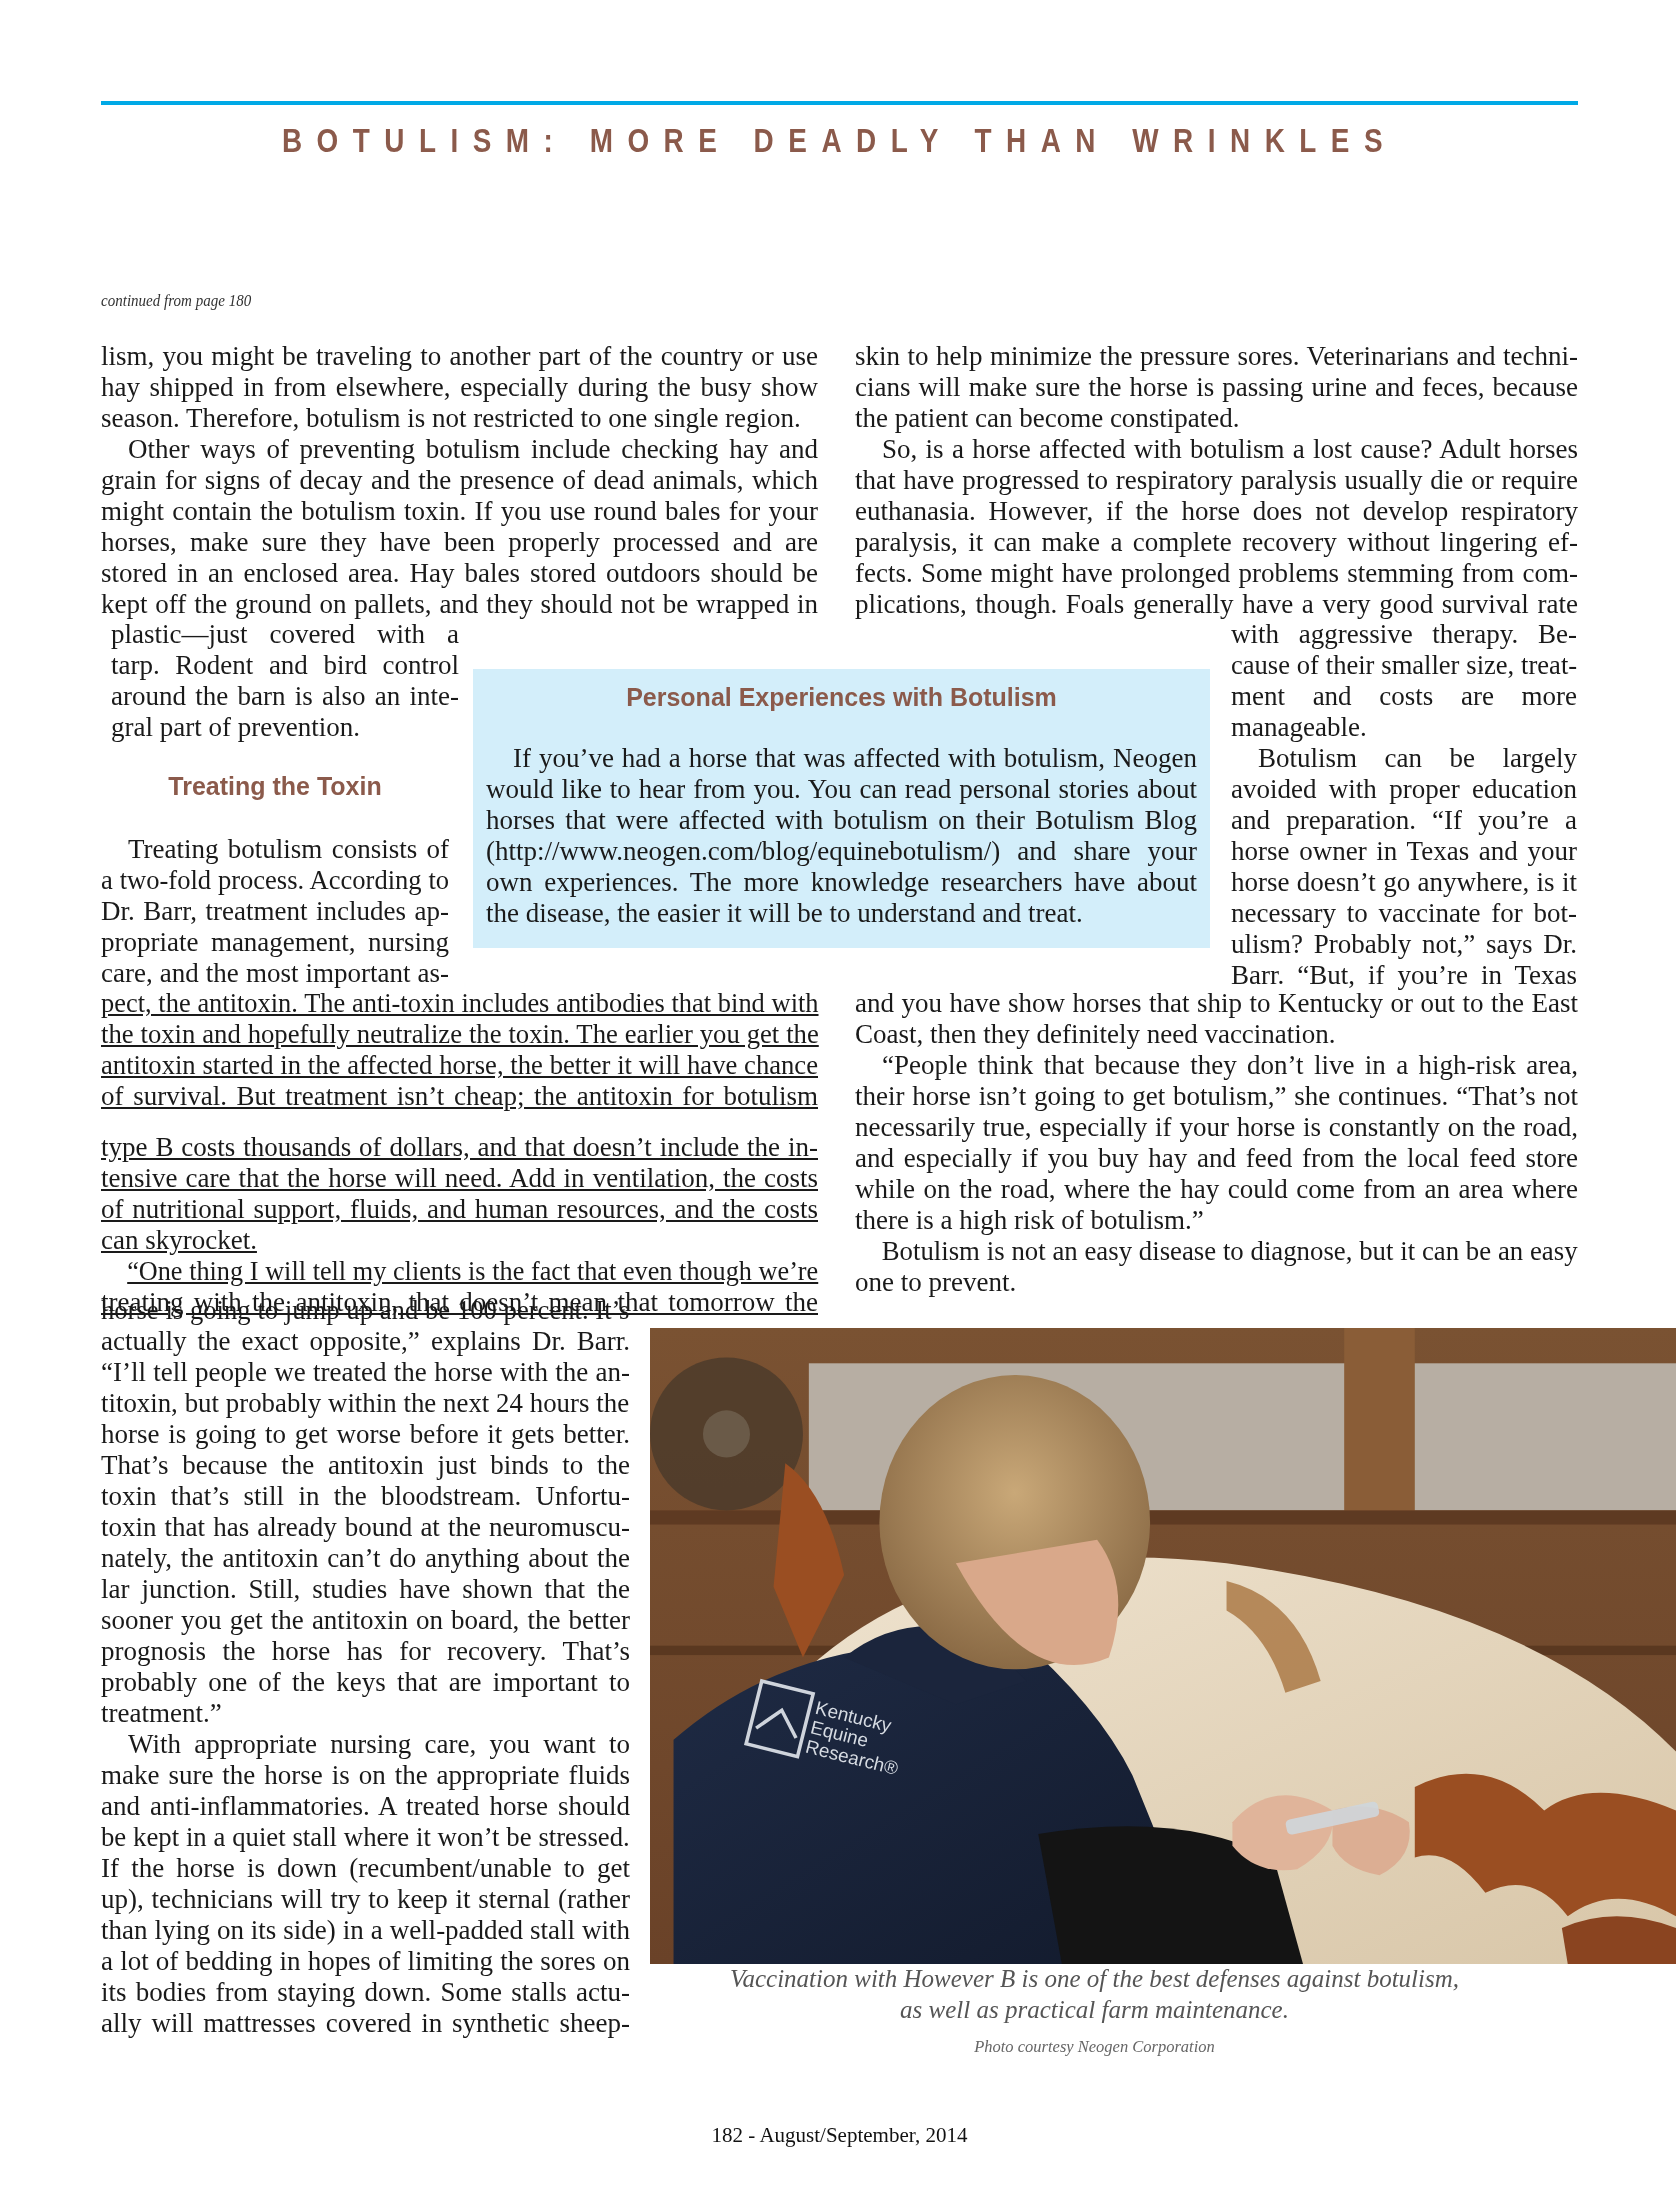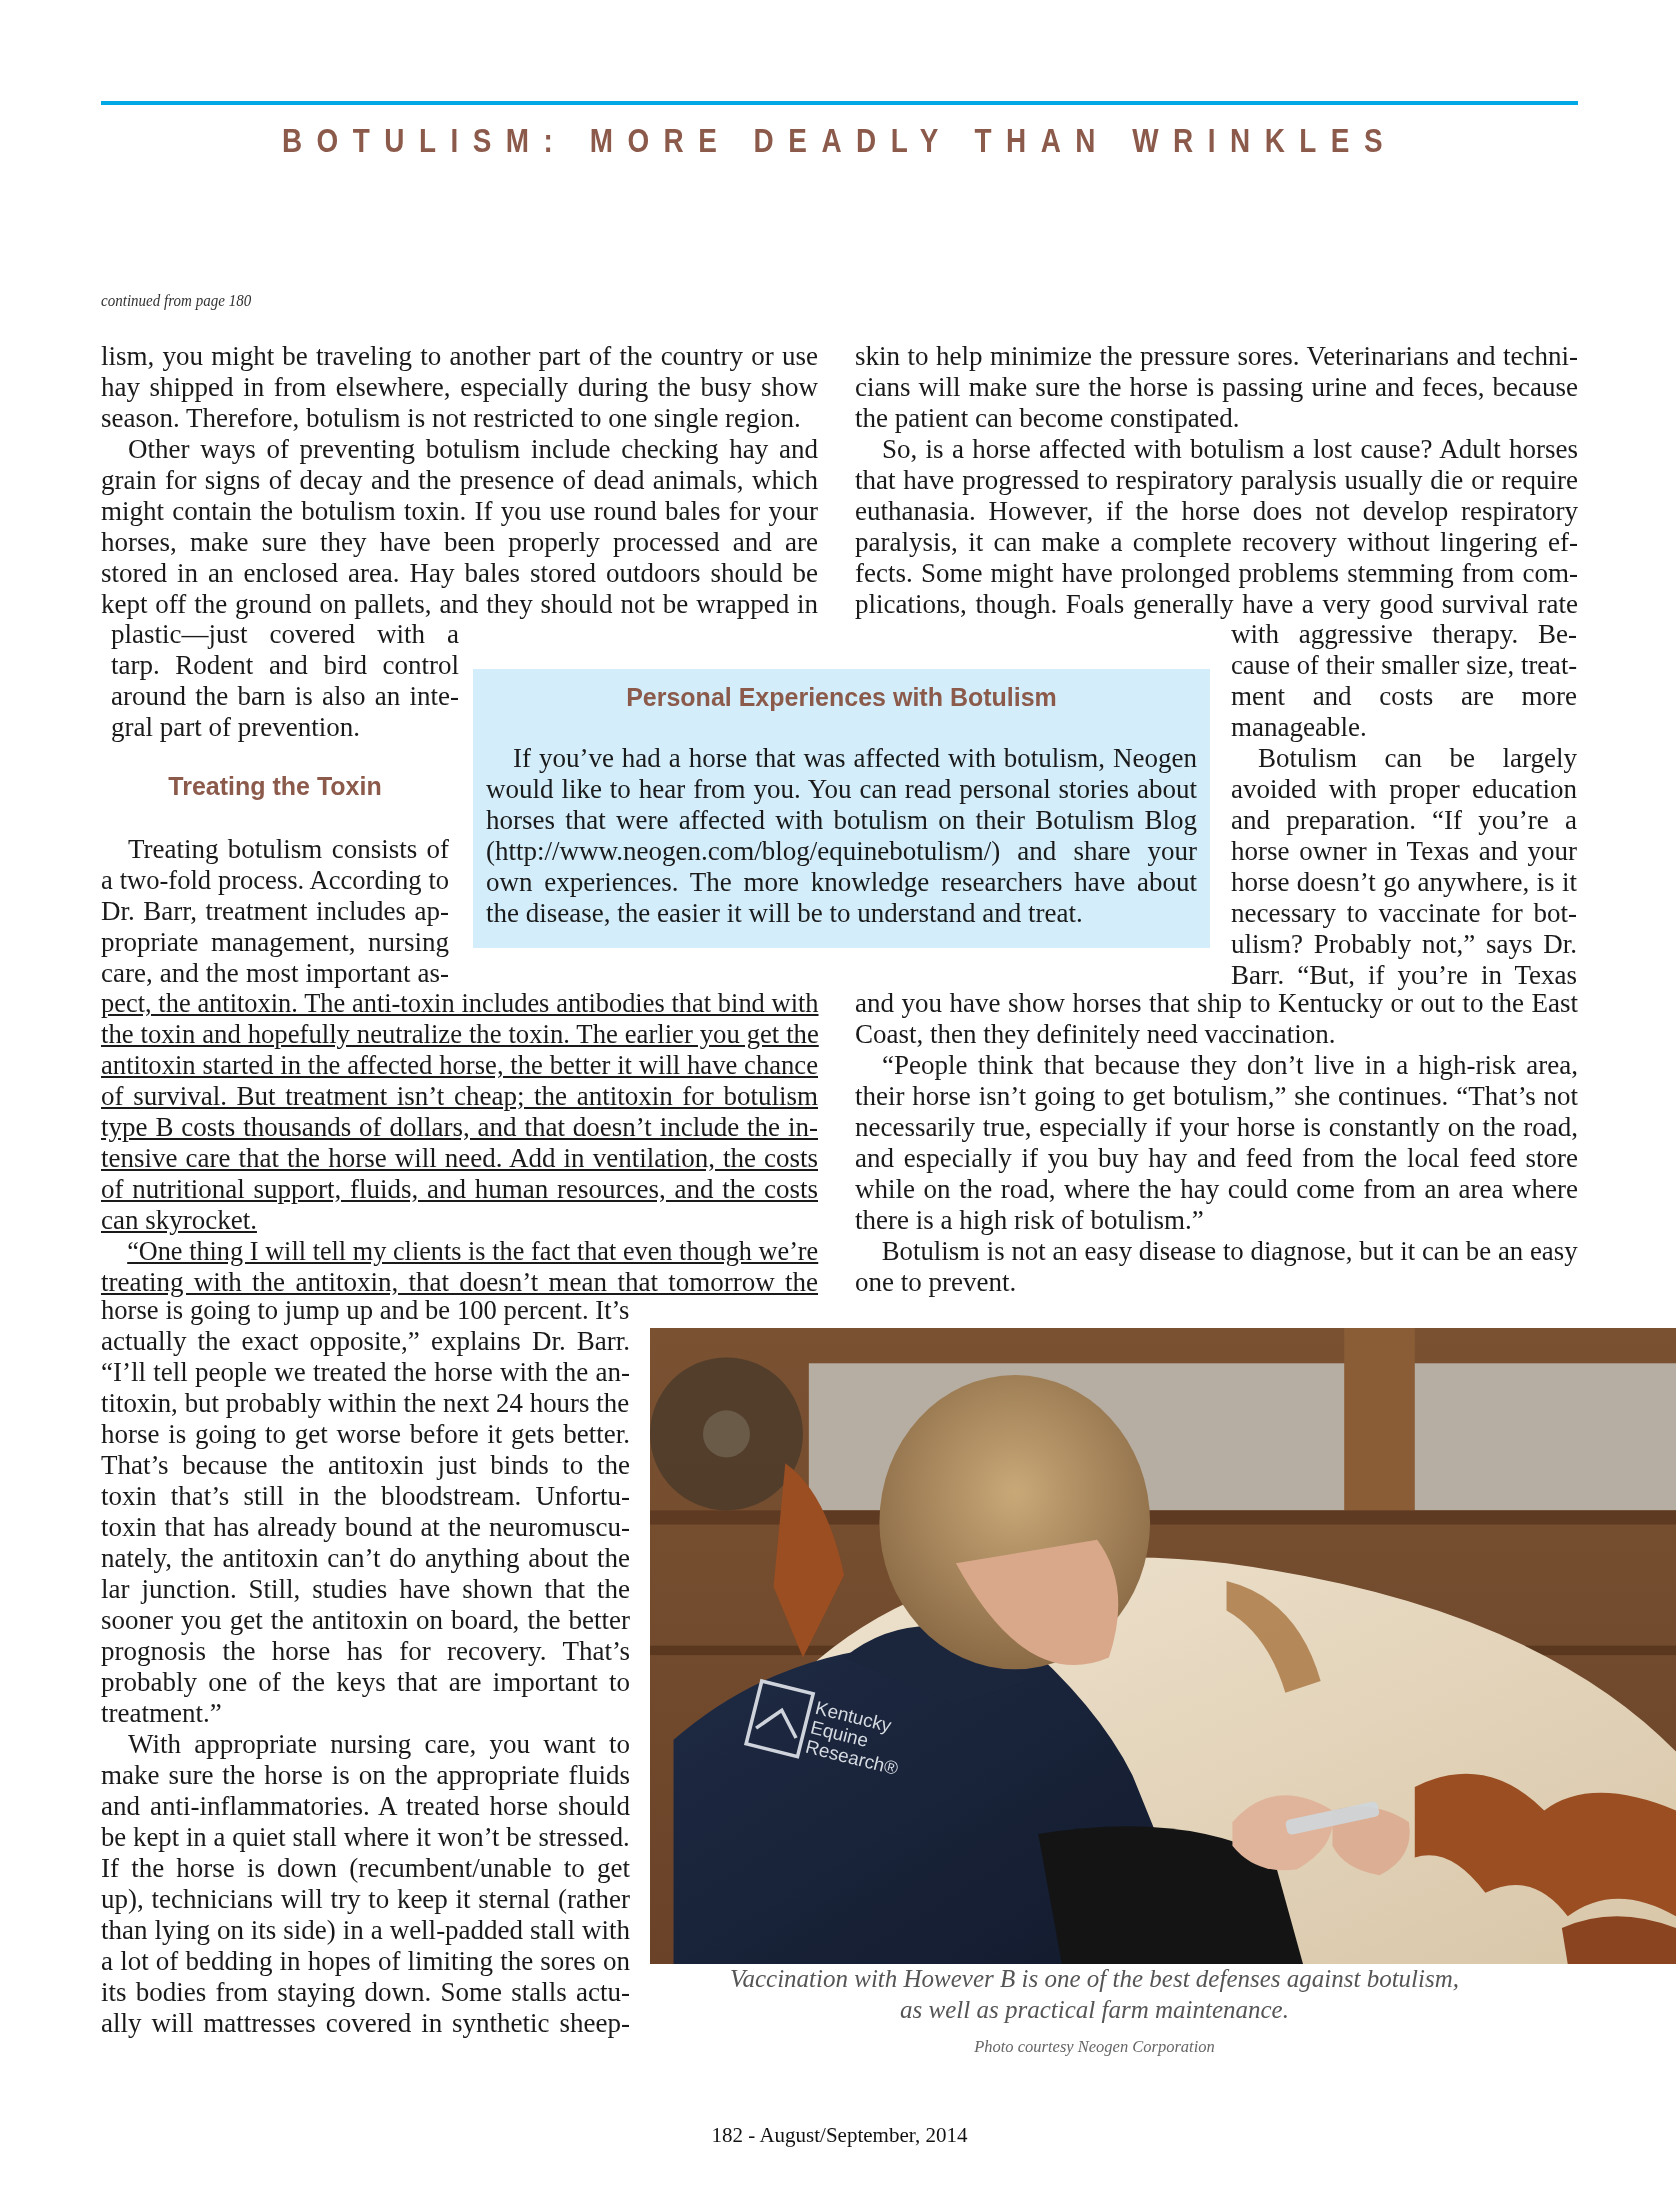--- a/index.html
+++ b/index.html
@@ -49,21 +49,21 @@
     <span class="line" style="white-space: nowrap; transform: scaleX(0.983389); transform-origin: left center; width: 354px;">a two-fold process. According to</span>
     <span class="line" style="white-space: nowrap; width: 348px;">Dr. Barr, treatment includes ap-</span>
     <span class="line" style="white-space: nowrap; width: 348px;">propriate management, nursing</span>
     <span class="line" style="white-space: nowrap; width: 348px;">care, and the most important as-</span>
   </div>
 <div class="block" style="left:101px; top:988px; width:717px;text-decoration:underline;">
     <span class="line" style="white-space: nowrap; transform: scaleX(0.977546); transform-origin: left center; width: 734px;">pect, the antitoxin. The anti-toxin includes antibodies that bind with</span>
     <span class="line" style="white-space: nowrap; transform: scaleX(0.988646); transform-origin: left center; width: 726px;">the toxin and hopefully neutralize the toxin. The earlier you get the</span>
     <span class="line" style="white-space: nowrap; transform: scaleX(0.986246); transform-origin: left center; width: 727px;">antitoxin started in the affected horse, the better it will have chance</span>
     <span class="line" style="white-space: nowrap; width: 717px;">of survival. But treatment isn’t cheap; the antitoxin for botulism</span>
-    <span class="line" style="white-space: nowrap; width: 717px;">type B costs thousands of dollars, and that doesn’t include the in-</span>
+    <span class="line" style="white-space: nowrap; width: 717px; margin-top: 20px;">type B costs thousands of dollars, and that doesn’t include the in-</span>
     <span class="line" style="white-space: nowrap; width: 717px;">tensive care that the horse will need. Add in ventilation, the costs</span>
     <span class="line" style="white-space: nowrap; width: 717px;">of nutritional support, fluids, and human resources, and the costs</span>
     <span class="line last" style="white-space: nowrap; width: 717px;">can skyrocket.</span>
     <span class="line indent" style="white-space: nowrap; transform: scaleX(0.970541); transform-origin: left center; width: 739px;">“One thing I will tell my clients is the fact that even though we’re</span>
     <span class="line" style="white-space: nowrap; width: 717px;">treating with the antitoxin, that doesn’t mean that tomorrow the</span>
   </div>
 <div class="block" style="left:101px; top:1295px; width:529px;">
     <span class="line" style="white-space: nowrap; transform: scaleX(0.98573); transform-origin: left center; width: 536px;">horse is going to jump up and be 100 percent. It’s</span>
     <span class="line" style="white-space: nowrap; width: 529px;">actually the exact opposite,” explains Dr. Barr.</span>
     <span class="line" style="white-space: nowrap; width: 529px;">“I’ll tell people we treated the horse with the an-</span>

